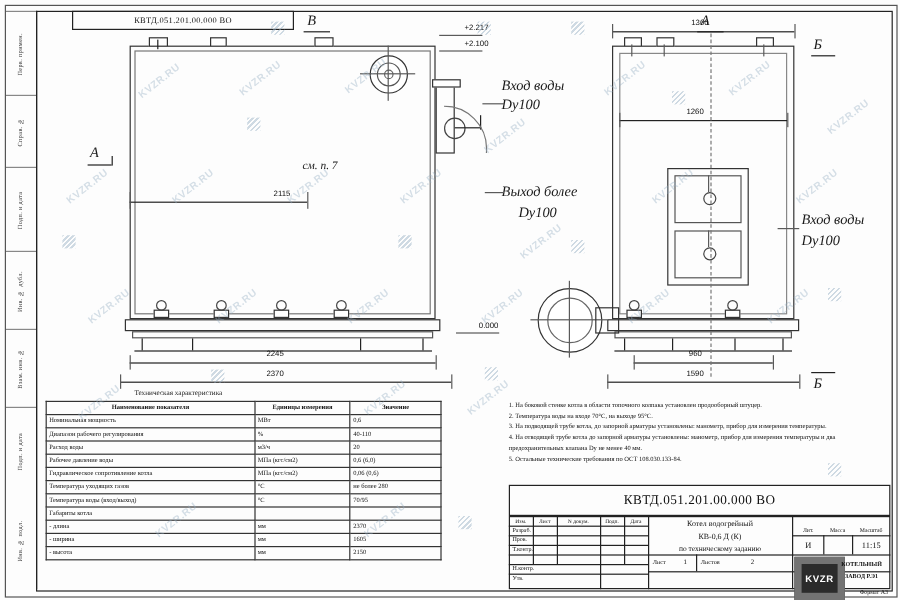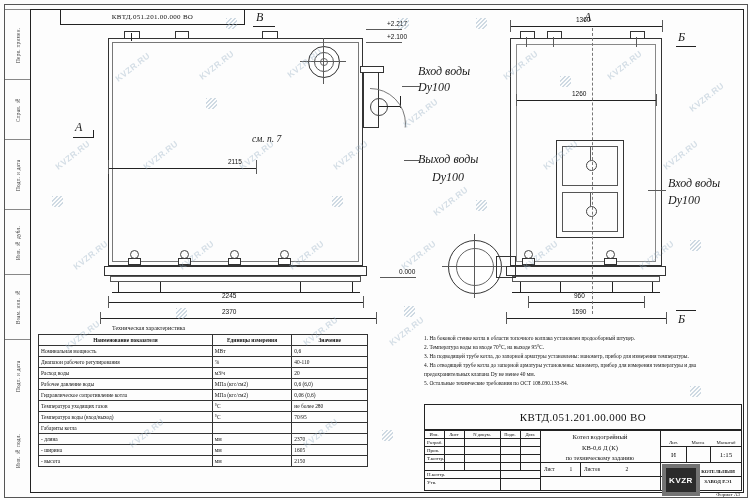--- a/index.html
+++ b/index.html
@@ -28,21 +28,21 @@
   .cap-med{font-size:9.5px;font-style:italic;}
   
   .tblock{position:absolute;border:1.2px solid #222;box-sizing:border-box;}
   .tcell{position:absolute;box-sizing:border-box;font-size:5.4px;display:flex;align-items:center;padding:0 2px;color:#111;}
   table.spec{position:absolute;border-collapse:collapse;font-size:5.4px;}
   table.spec td,table.spec th{border:.8px solid #333;padding:0 2px;height:10px;line-height:10px;color:#111;}
   .specttl{position:absolute;font-size:6px;}
   .notes{position:absolute;font-size:5.4px;line-height:8.6px;color:#111;width:300px;}
   .notes div{margin-bottom:.5px;}
   .flange{position:absolute;border:1px solid #333;background:#fff;}
-  .logo{position:absolute;border:4px solid #737373;display:flex;align-items:center;justify-content:center;text-align:right;}
+  .logo{position:absolute;border:6px solid #737373;display:flex;align-items:center;justify-content:center;text-align:right;}
   .cb{position:absolute;box-sizing:border-box;border:1px solid #333;}
 </style>
 </head>
 <body>
 
 <div class="sheet">
 
   <div class="frame-outer"></div>
   <div class="frame-inner"></div>
 
@@ -124,21 +124,21 @@
 
   <div class="ln hl" style="left:100px;top:318px;width:276px;"></div>
   <div class="dim" style="left:222px;top:308px;">2370</div>
   <div class="ln vl thin" style="left:100px;top:312px;height:12px;"></div>
   <div class="ln vl thin" style="left:376px;top:312px;height:12px;"></div>
 
   <div class="lbl cap-med" style="left:252px;top:134px;">см. п. 7</div>
   <div class="lbl cap-big" style="left:418px;top:64px;">Вход воды</div>
   <div class="lbl cap-big" style="left:418px;top:80px;">Dy100</div>
   <div class="ln hl thin" style="left:402px;top:86px;width:18px;"></div>
-  <div class="lbl cap-big" style="left:418px;top:152px;">Выход воды</div>
+  <div class="lbl cap-big" style="left:418px;top:152px;">Выход более</div>
   <div class="lbl cap-big" style="left:432px;top:170px;">Dy100</div>
   <div class="ln hl thin" style="left:404px;top:160px;width:16px;"></div>
 
   <div class="cb" style="left:510px;top:38px;width:152px;height:228px;"></div>
   <div class="cb" style="left:516px;top:44px;width:140px;height:218px;border-color:#888;"></div>
   <div class="cb" style="left:506px;top:266px;width:160px;height:10px;"></div>
   <div class="cb" style="left:512px;top:276px;width:148px;height:6px;border-color:#555;"></div>
   <div class="ln vl" style="left:520px;top:282px;height:10px;"></div>
   <div class="ln vl" style="left:560px;top:282px;height:10px;"></div>
   <div class="ln vl" style="left:612px;top:282px;height:10px;"></div>
@@ -319,21 +319,21 @@
 
   <div class="tcell" style="left:542px;top:431px;width:116px;height:11px;justify-content:center;font-size:6.6px;">Котел водогрейный</div>
   <div class="tcell" style="left:542px;top:442px;width:116px;height:11px;justify-content:center;font-size:6.6px;">КВ-0,6 Д (К)</div>
   <div class="tcell" style="left:542px;top:452px;width:116px;height:10px;justify-content:center;font-size:6.2px;">по техническому заданию</div>
 
   <div class="tcell" style="left:661px;top:438px;width:25px;height:8px;justify-content:center;font-size:4.8px;">Лит.</div>
   <div class="tcell" style="left:686px;top:438px;width:24px;height:8px;justify-content:center;font-size:4.8px;">Масса</div>
   <div class="tcell" style="left:710px;top:438px;width:32px;height:8px;justify-content:center;font-size:4.8px;">Масштаб</div>
   <div class="tcell" style="left:661px;top:448px;width:25px;height:13px;justify-content:center;font-size:7px;">И</div>
   <div class="tcell" style="left:686px;top:448px;width:24px;height:13px;justify-content:center;font-size:6px;"></div>
-  <div class="tcell" style="left:710px;top:448px;width:32px;height:13px;justify-content:center;font-size:7px;">1:15</div>
+  <div class="tcell" style="left:710px;top:448px;width:32px;height:13px;justify-content:center;font-size:7px;">11:15</div>
 
   <div class="tcell" style="left:542px;top:463px;width:22px;height:12px;font-size:5.2px;">Лист</div>
   <div class="tcell" style="left:564px;top:463px;width:14px;height:12px;justify-content:center;font-size:5.6px;">1</div>
   <div class="tcell" style="left:582px;top:463px;width:34px;height:12px;font-size:5.2px;">Листов</div>
   <div class="tcell" style="left:620px;top:463px;width:14px;height:12px;justify-content:center;font-size:5.6px;">2</div>
 
   <div class="logo" style="left:662px;top:464px;width:30px;height:24px;background:#2b2b2b;color:#fff;font-family:'Liberation Sans',sans-serif;font-size:8px;font-weight:700;letter-spacing:.5px;">KVZR</div>
   <div class="tcell" style="left:694px;top:466px;width:48px;height:10px;justify-content:center;font-size:5px;font-weight:700;">КОТЕЛЬНЫЙ</div>
   <div class="tcell" style="left:694px;top:476px;width:48px;height:10px;justify-content:center;font-size:5px;font-weight:700;">ЗАВОД Р.Э1</div>
 

